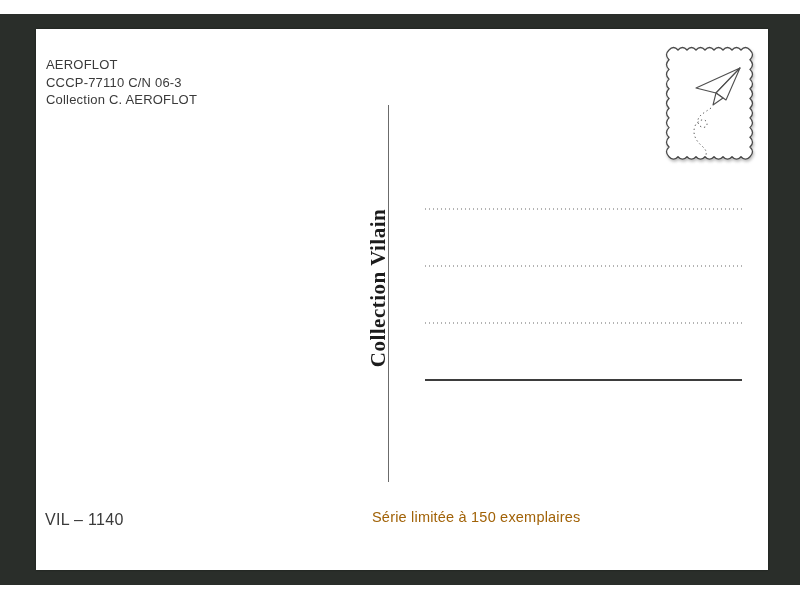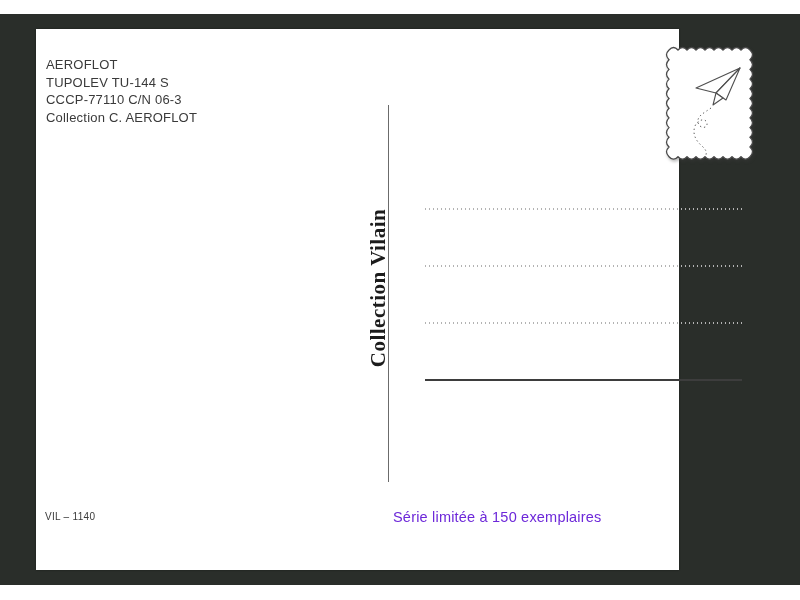--- a/index.html
+++ b/index.html
@@ -6,21 +6,21 @@
   body{
     width:800px;height:600px;position:relative;overflow:hidden;
     background:#ffffff;
     font-family:"Liberation Sans", sans-serif;
   }
   .mat{
     position:absolute;left:0;top:14px;width:800px;height:571px;
     background:#2a2e2a;
   }
   .card{
-    position:absolute;left:36px;top:15px;width:643px;height:541px;
+    position:absolute;left:36px;top:15px;width:732px;height:541px;
     background:#ffffff;
     box-shadow:0 0 2px rgba(0,0,0,0.4);
   }
   
   .info{
     position:absolute;left:10px;top:27px;
     font-size:13px;line-height:17.5px;letter-spacing:0.2px;
     color:#3a3a3a;
   }
   
@@ -50,36 +50,35 @@
     height:1.5px;
     background-image:repeating-linear-gradient(90deg,#b3b3b3 0 1.2px,transparent 1.2px 4px);
   }
   .addr-line.solid{
     height:2.4px;background:#3d3d3d;
   }
   .al1{top:179px;} .al2{top:236px;} .al3{top:293px;} .al4{top:350px;}
   
   .ref{
     position:absolute;left:9px;top:482px;
-    font-size:10px;letter-spacing:0.3px;color:#3a3a3a;
+    font-size:16px;letter-spacing:0.3px;color:#3a3a3a;
   }
   .edition{
-    position:absolute;left:357px;top:480px;
-    font-size:14.5px;letter-spacing:0.2px;color:#6d28d9;
+    position:absolute;left:336px;top:480px;
+    font-size:14.5px;letter-spacing:0.2px;color:#a16207;
   }
 </style>
 </head>
 <body>
 
 <div class="mat">
   <div class="card">
 
     <div class="info">
       <div>AEROFLOT</div>
-      <div>TUPOLEV TU-144 S</div>
       <div>CCCP-77110 C/N 06-3</div>
       <div>Collection C. AEROFLOT</div>
     </div>
 
     <div class="stamp">
       <svg width="95" height="123" viewBox="0 0 95 123">
         <g style="filter:drop-shadow(1.5px 2.5px 1.5px rgba(60,60,60,0.35));">
           <path fill="#ffffff" stroke="#4a4a4a" stroke-width="1.3" d="M7,8
                q4.5,-5 9,0 q4.5,-5 9,0 q4.5,-5 9,0 q4.5,-5 9,0 q4.5,-5 9,0 q4.5,-5 9,0 q4.5,-5 9,0 q4.5,-5 9,0 q4.5,-5 9,0
                q5,4.85 0,9.7 q5,4.85 0,9.7 q5,4.85 0,9.7 q5,4.85 0,9.7 q5,4.85 0,9.7 q5,4.85 0,9.7 q5,4.85 0,9.7 q5,4.85 0,9.7 q5,4.85 0,9.7 q5,4.85 0,9.7 q5,4.85 0,9.7

